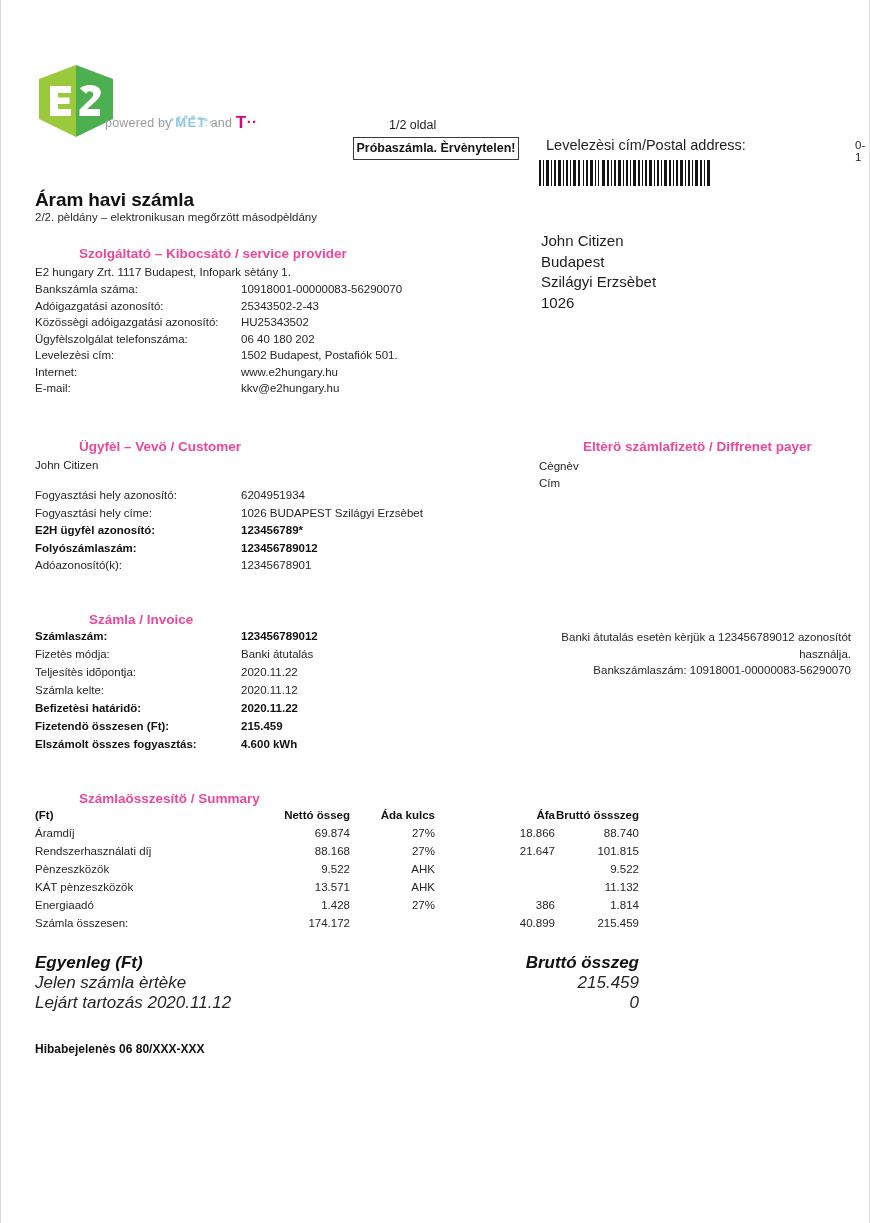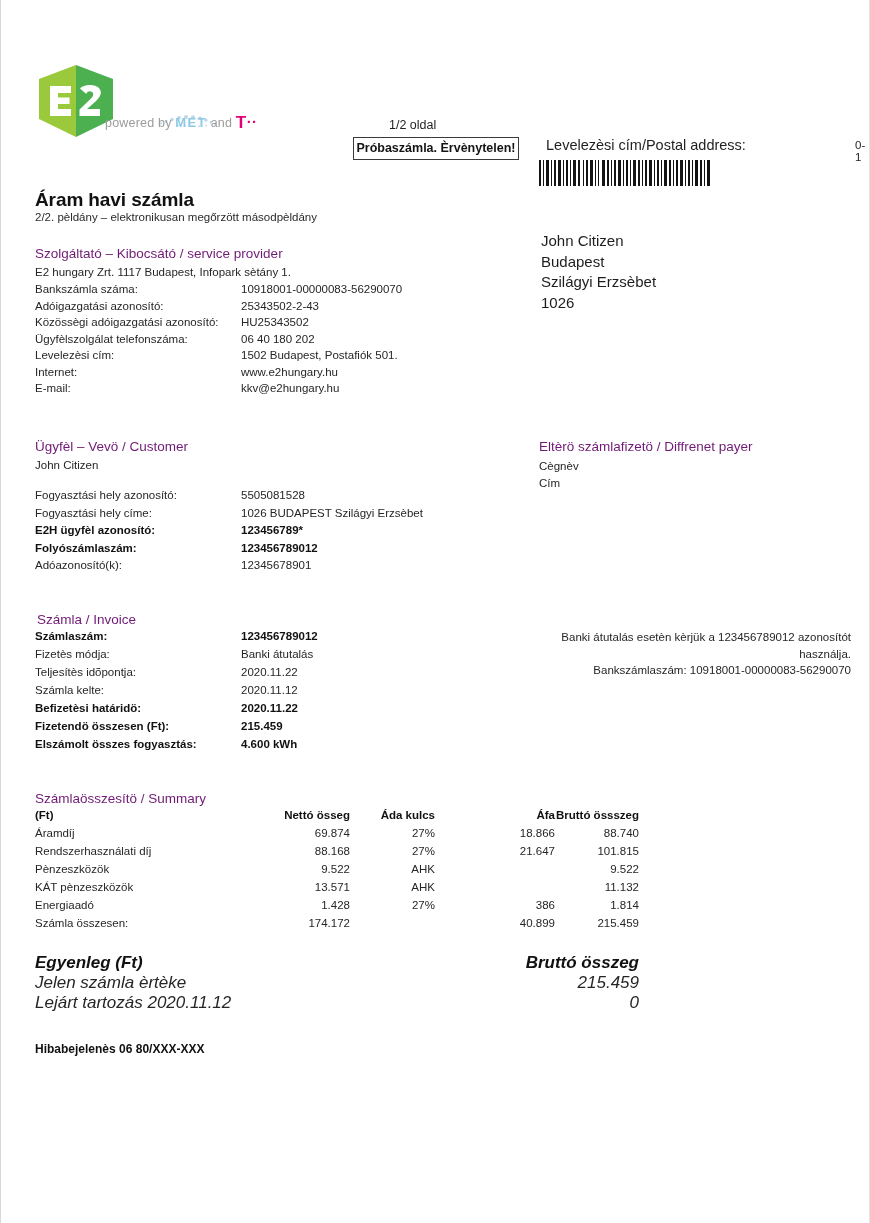--- a/index.html
+++ b/index.html
@@ -117,23 +117,24 @@
     color: #111;
   }
   #doc-subtitle {
     left: 34px; top: 211px;
     font-size: 11.5px;
     color: #2a2a2a;
   }
 
   .sect-head {
     font-size: 13.5px;
-    font-weight: normal;
-    color: #701a75;
+    font-weight: bold;
+    color: #ec4899;
     white-space: nowrap;
+    margin-left: 44px;
   }
   .plain {
     font-size: 11.5px;
     color: #262626;
     white-space: nowrap;
   }
   .plain.b { font-weight: bold; color:#111; }
 
   
   #provider-head { left: 34px; top: 246px; }
@@ -149,21 +150,21 @@
   #customer-rows { left: 34px; top: 489px; }
   #customer-rows .row { position: relative; height: 17.5px; }
   #customer-rows .k { position:absolute; left:0; }
   #customer-rows .v { position:absolute; left:206px; }
 
   
   #payer-head { left: 538px; top: 439px; }
   #payer-lines { left: 538px; top: 458px; font-size:11.5px; line-height:16.5px; color:#262626; }
 
   
-  #invoice-head { left: 36px; top: 612px; }
+  #invoice-head { left: 44px; top: 612px; }
   #invoice-rows { left: 34px; top: 630px; }
   #invoice-rows .row { position: relative; height: 18px; }
   #invoice-rows .k { position:absolute; left:0; }
   #invoice-rows .v { position:absolute; left:206px; }
 
   #transfer-note {
     left: 538px; top: 629px;
     width: 312px;
     font-size: 11.5px;
     line-height: 16.5px;
@@ -379,21 +380,21 @@
       <span class="k plain">E-mail:</span>
       <span class="v plain">kkv@e2hungary.hu</span>
     </div>
   </div>
 
   <div class="abs sect-head" id="customer-head">Ügyfèl – Vevö / Customer</div>
   <div class="abs plain" id="customer-name">John Citizen</div>
   <div class="abs" id="customer-rows">
     <div class="row">
       <span class="k plain">Fogyasztási hely azonosító:</span>
-      <span class="v plain">5505081528</span>
+      <span class="v plain">6204951934</span>
     </div>
     <div class="row">
       <span class="k plain">Fogyasztási hely címe:</span>
       <span class="v plain">1026 BUDAPEST  Szilágyi Erzsèbet</span>
     </div>
     <div class="row">
       <span class="k plain b">E2H ügyfèl  azonosító:</span>
       <span class="v plain b">123456789*</span>
     </div>
     <div class="row">

